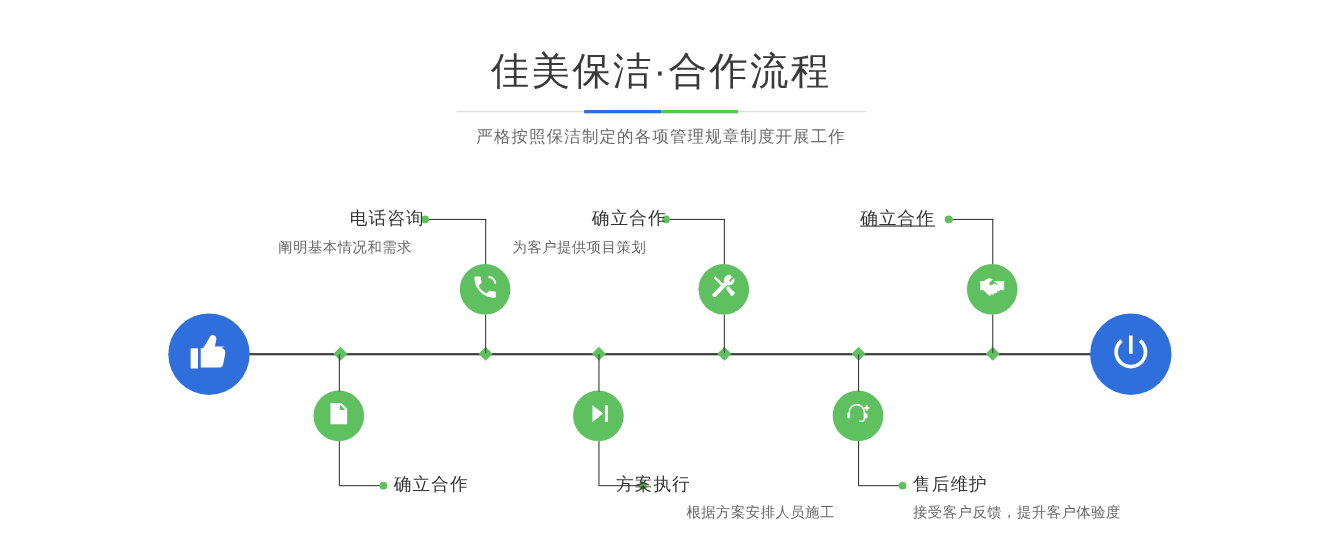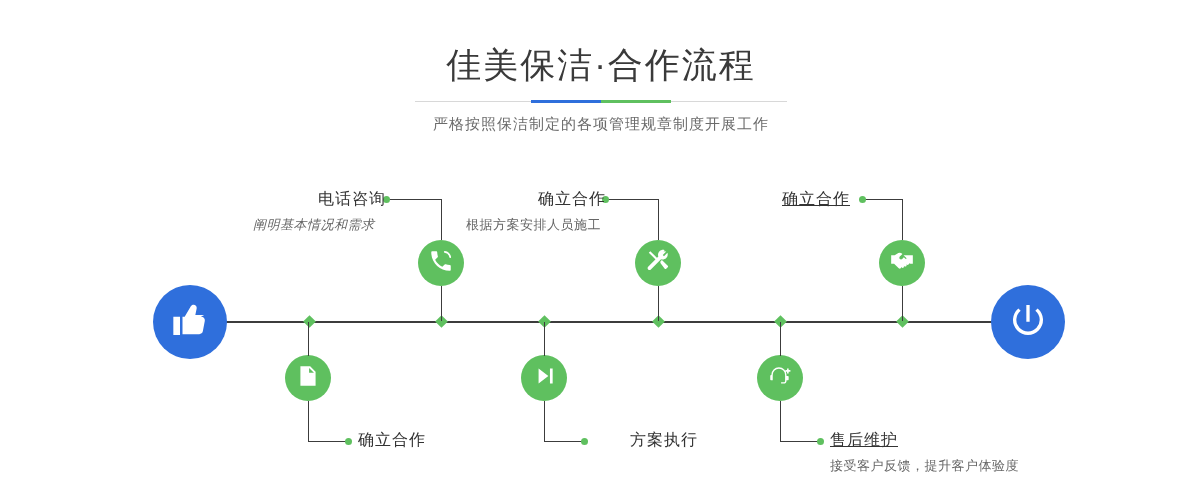--- a/index.html
+++ b/index.html
@@ -208,21 +208,21 @@
             <path d="M6.6 10.8c1.4 2.8 3.8 5.1 6.6 6.6l2.2-2.2c.3-.3.7-.4 1-.2 1.1.4 2.3.6 3.6.6.6 0 1 .4 1 1V20c0 .6-.4 1-1 1C10.6 21 3 13.4 3 4c0-.6.4-1 1-1h3.5c.6 0 1 .4 1 1 0 1.2.2 2.4.6 3.6.1.3 0 .7-.2 1l-2.3 2.2z"></path>
             <path d="M15.5 3.5a6 6 0 0 1 5 5" fill="none" stroke="#fff" stroke-width="1.6" stroke-linecap="round"></path>
           </svg>
       </span>
     </div>
     <div class="conn v" style="left:441px; top:286px; height:35px;"></div>
     <div class="conn v" style="left:441px; top:199px; height:41px;"></div>
     <div class="conn h" style="left:386px; top:199px; width:56px;"></div>
     <div class="dot" style="left:383px; top:196px;"></div>
     <div class="lbl-title" style="left:318px; top:189px;">电话咨询</div>
-    <div class="lbl-desc" style="left:253px; top:216px;font-style:italic;">阐明基本情况和需求</div>
+    <div class="lbl-desc" style="left:253px; top:216px;">阐明基本情况和需求</div>
 
     <div class="step-icon" style="left:285px; top:355px;">
       <span>
         <svg viewBox="0 0 24 24">
             <path d="M5 3h9l5 5v13H5V3zm8 1.5V9h4.5L13 4.5zM7.5 12h7v1.5h-7V12zm0 3h7v1.5h-7V15zm0 3h4.5v1.5H7.5V18z"></path>
           </svg>
       </span>
     </div>
     <div class="conn v" style="left:308px; top:322px; height:34px;"></div>
     <div class="conn v" style="left:308px; top:401px; height:40px;"></div>
@@ -235,34 +235,35 @@
         <svg viewBox="0 0 24 24">
             <path d="M3.5 4.3 4.9 2.9l6.5 6.5-1.4 1.4-6.5-6.5zM14.2 12.4l1.4-1.4 5.4 5.4c.4.4.4 1 0 1.4l-1.4 1.4c-.4.4-1 .4-1.4 0l-4-5.4zM19.6 3.3l-3.2 3.2 1.1 1.1 3.2-3.2c.6 1.6.2 3.5-1.1 4.8-1.3 1.3-3.2 1.7-4.8 1.1L5.4 19.8c-.7.7-1.8.7-2.5 0s-.7-1.8 0-2.5L12.3 7.9c-.6-1.6-.2-3.5 1.1-4.8 1.3-1.3 3.2-1.7 4.8-1.1l-1.1 1.1 2.5.2z"></path>
           </svg>
       </span>
     </div>
     <div class="conn v" style="left:658px; top:286px; height:35px;"></div>
     <div class="conn v" style="left:658px; top:199px; height:41px;"></div>
     <div class="conn h" style="left:605px; top:199px; width:54px;"></div>
     <div class="dot" style="left:602px; top:196px;"></div>
     <div class="lbl-title" style="left:538px; top:189px;">确立合作</div>
-    <div class="lbl-desc" style="left:466px; top:216px;">根据方案安排人员施工</div>
+    <div class="lbl-desc" style="left:466px; top:216px;">为客户提供项目策划</div>
 
     <div class="step-icon" style="left:521px; top:355px;">
       <span>
         <svg viewBox="0 0 24 24">
             <path d="M7 5l9 7-9 7V5zM17.5 5H20v14h-2.5V5z"></path>
           </svg>
       </span>
     </div>
     <div class="conn v" style="left:544px; top:322px; height:34px;"></div>
     <div class="conn v" style="left:544px; top:401px; height:40px;"></div>
     <div class="conn h" style="left:544px; top:441px; width:40px;"></div>
     <div class="dot" style="left:581px; top:438px;"></div>
-    <div class="lbl-title" style="left:630px; top:430px;text-align:right;">方案执行</div>
+    <div class="lbl-title" style="left:560px; top:430px;text-align:right;">方案执行</div>
+    <div class="lbl-desc" style="left:624px; top:457px;">根据方案安排人员施工</div>
 
     <div class="step-icon" style="left:879px; top:240px;">
       <span>
         <svg viewBox="0 0 24 24">
             <path d="M12.4 5.6 10 7.9c-.6.6-.6 1.6 0 2.2.6.6 1.6.6 2.2 0l1.5-1.5 4.8 4.4c.5.5.5 1.3 0 1.8l-.5.5c-.5.5-1.3.5-1.8 0l-.4-.4.1.1c.5.5.5 1.3 0 1.8s-1.3.5-1.8 0l-.5-.5c.4.5.3 1.2-.1 1.7-.5.5-1.3.5-1.8 0l-.7-.7c.3.5.2 1.1-.2 1.5-.5.5-1.3.5-1.8 0l-4.3-4.2H2V6.8h3.2l2.3-1.6c1.5-1 3.4-1 4.9.4zM22 6.8v7.8h-2.4l-4.4-4.1 1.1-1.1-2.9-2.6h8.6z"></path>
           </svg>
       </span>
     </div>
     <div class="conn v" style="left:902px; top:286px; height:35px;"></div>
     <div class="conn v" style="left:902px; top:199px; height:41px;"></div>
@@ -274,17 +275,17 @@
       <span>
         <svg viewBox="0 0 24 24">
             <path d="M4 11a7 7 0 0 1 14 0v1h1.2c.4 0 .8.4.8.8v2.4c0 .4-.4.8-.8.8H18v.5c0 1.4-1.1 2.5-2.5 2.5H13v-1.3h2.5c.7 0 1.2-.5 1.2-1.2V11a5.7 5.7 0 0 0-11.4 0v5H4c-.6 0-1-.4-1-1v-3c0-.6.4-1 1-1zM20 6.5h1.6V8H20v1.6h-1.5V8H17V6.5h1.5V5H20v1.5z"></path>
           </svg>
       </span>
     </div>
     <div class="conn v" style="left:780px; top:322px; height:34px;"></div>
     <div class="conn v" style="left:780px; top:401px; height:40px;"></div>
     <div class="conn h" style="left:780px; top:441px; width:40px;"></div>
     <div class="dot" style="left:817px; top:438px;"></div>
-    <div class="lbl-title" style="left:830px; top:430px;text-decoration:underline;">售后维护</div>
+    <div class="lbl-title" style="left:830px; top:430px;">售后维护</div>
     <div class="lbl-desc" style="left:830px; top:457px;text-align:right;">接受客户反馈，提升客户体验度</div>
 
   </div>
 </div>
 
 </body></html>

